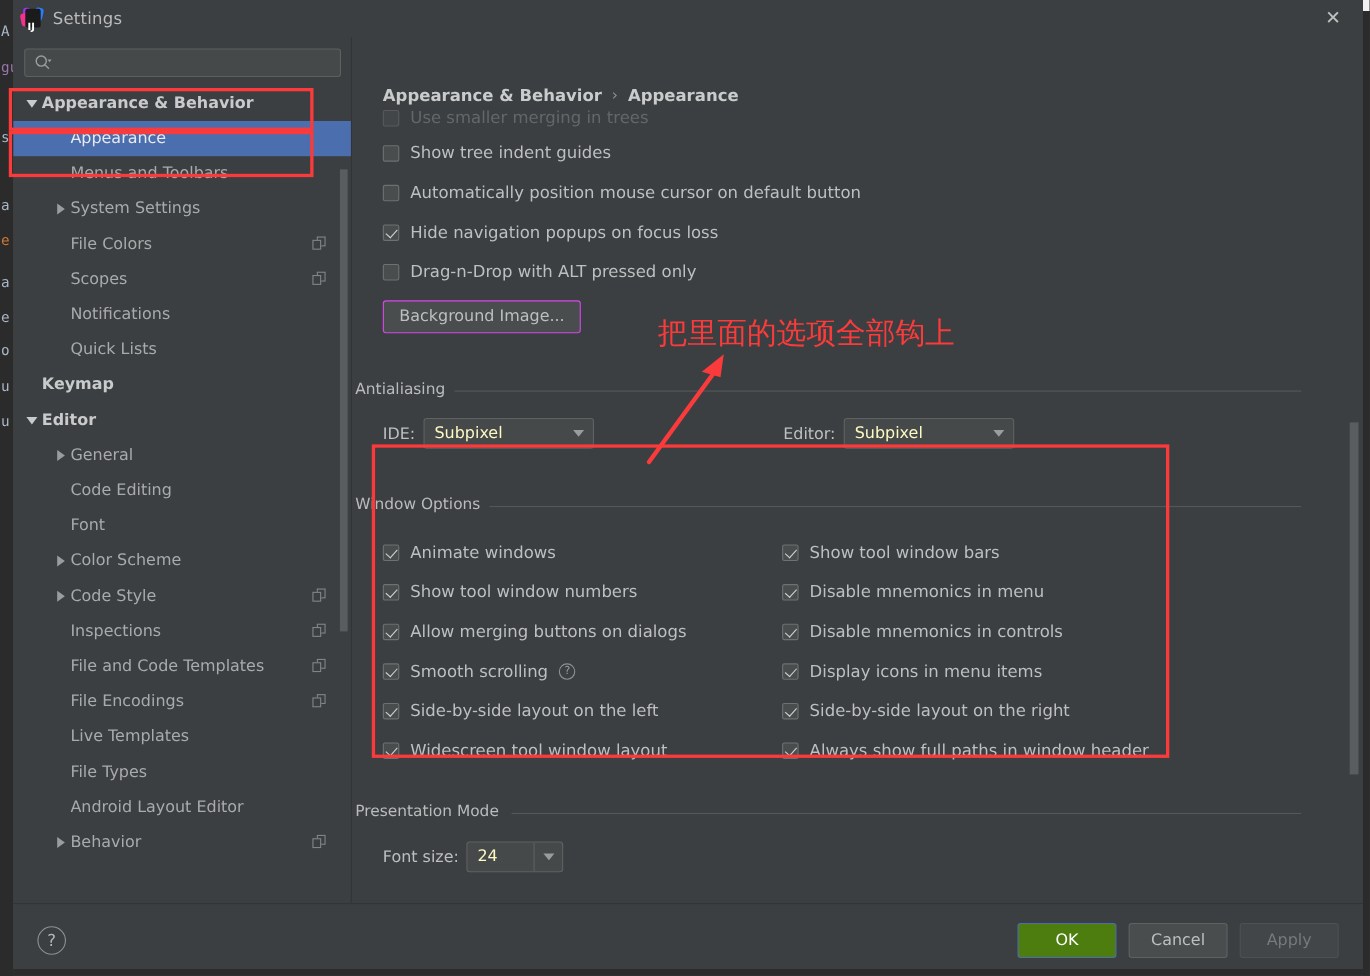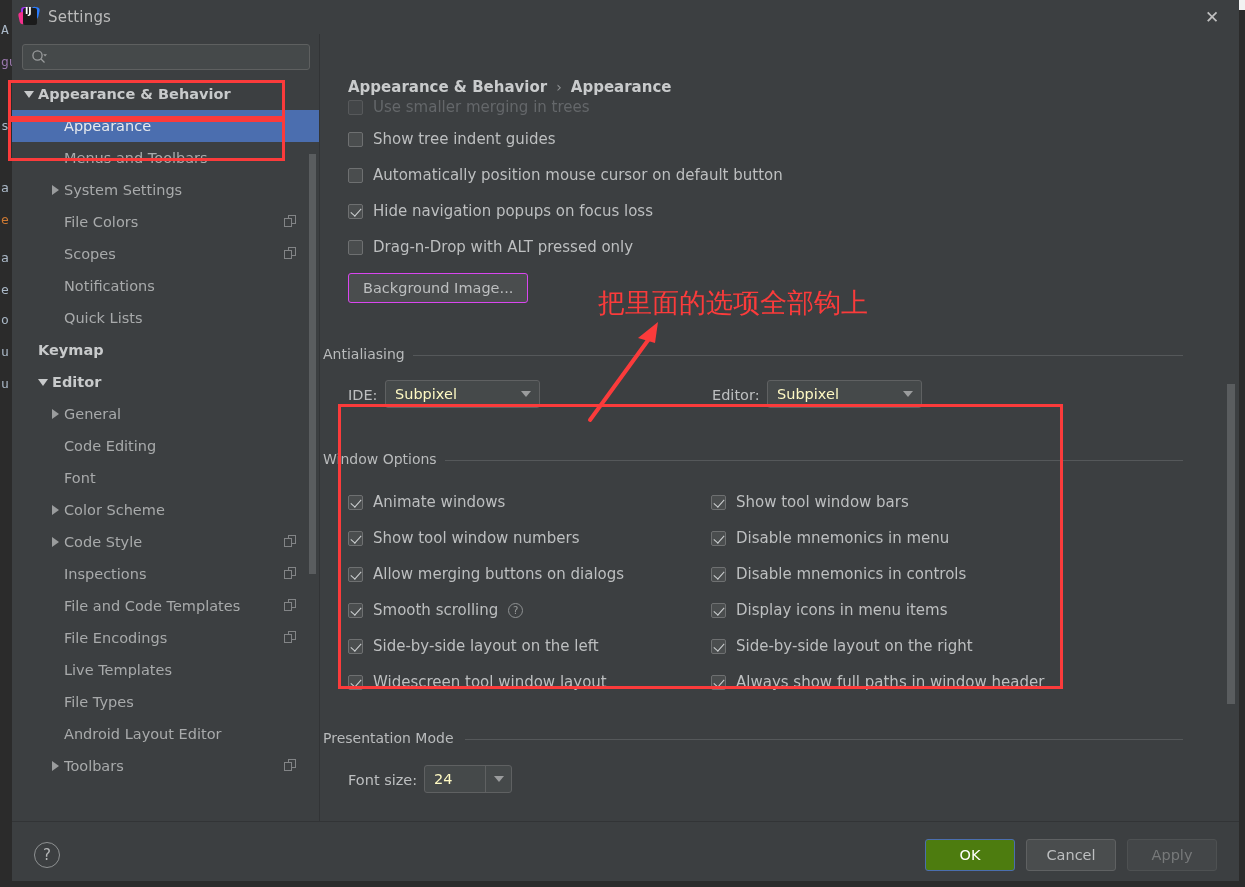--- a/index.html
+++ b/index.html
@@ -60,21 +60,21 @@
     position: relative;
   }
   #app-icon {
     width: 22px; height: 22px; margin-right: 8px;
     position: relative; flex: 0 0 22px;
   }
   #app-icon .blk { position:absolute; left:5px; top:2px; width:14px; height:17px; background:#1b1b1b; border-radius:2px; }
   #app-icon .pink{ position:absolute; left:1px; top:6px; width:8px; height:12px; background:#f5308d; border-radius:3px; transform:rotate(-12deg);}
   #app-icon .blue{ position:absolute; left:13px; top:1px; width:8px; height:12px; background:#2a7dff; border-radius:3px; transform:rotate(12deg);}
   #app-icon .purp{ position:absolute; left:3px; top:1px; width:7px; height:9px; background:#a034f0; border-radius:3px;}
-  #app-icon .ij  { position:absolute; left:7px; top:0; color:#fff; font-size:9px; font-weight:bold; font-family:"DejaVu Sans",sans-serif; }
+  #app-icon .ij  { position:absolute; left:7px; top:14px; color:#fff; font-size:9px; font-weight:bold; font-family:"DejaVu Sans",sans-serif; }
   #title-text {
     color: #bbbbbb; font-size: 15px; letter-spacing: .2px;
   }
   #close-btn {
     position: absolute; right: 14px; top: 5px;
     width: 26px; height: 24px;
     display: flex; align-items: center; justify-content: center;
     color: #c0c0c0; font-size: 17px; cursor: pointer;
   }
 
@@ -346,21 +346,21 @@
             <span class="tree-label">Notifications</span>
           </div>
           <div class="tree-row" style="padding-left: 36px;">
             <span class="tw"></span>
             <span class="tree-label">Quick Lists</span>
           </div>
           <div class="tree-row bold" style="padding-left: 10px;">
             <span class="tw"></span>
             <span class="tree-label">Keymap</span>
           </div>
-          <div class="tree-row bold" style="padding-left: 24px;">
+          <div class="tree-row bold" style="padding-left: 10px;">
             <span class="tw">
               <i class="tri-d"></i>
             </span>
             <span class="tree-label">Editor</span>
           </div>
           <div class="tree-row" style="padding-left: 36px;">
             <span class="tw">
               <i class="tri-r"></i>
             </span>
             <span class="tree-label">General</span>
@@ -422,21 +422,21 @@
             <span class="tree-label">File Types</span>
           </div>
           <div class="tree-row" style="padding-left: 36px;">
             <span class="tw"></span>
             <span class="tree-label">Android Layout Editor</span>
           </div>
           <div class="tree-row" style="padding-left: 36px;">
             <span class="tw">
               <i class="tri-r"></i>
             </span>
-            <span class="tree-label">Toolbars</span>
+            <span class="tree-label">Behavior</span>
             <span class="copy-ico">
               <i class="a"></i>
               <i class="b"></i>
             </span>
           </div>
           <div class="tree-row" style="padding-left: 36px;"></div>
         </div>
       <div id="sb-track"></div>
       <div id="sidebar-divider"></div>
     </div>

